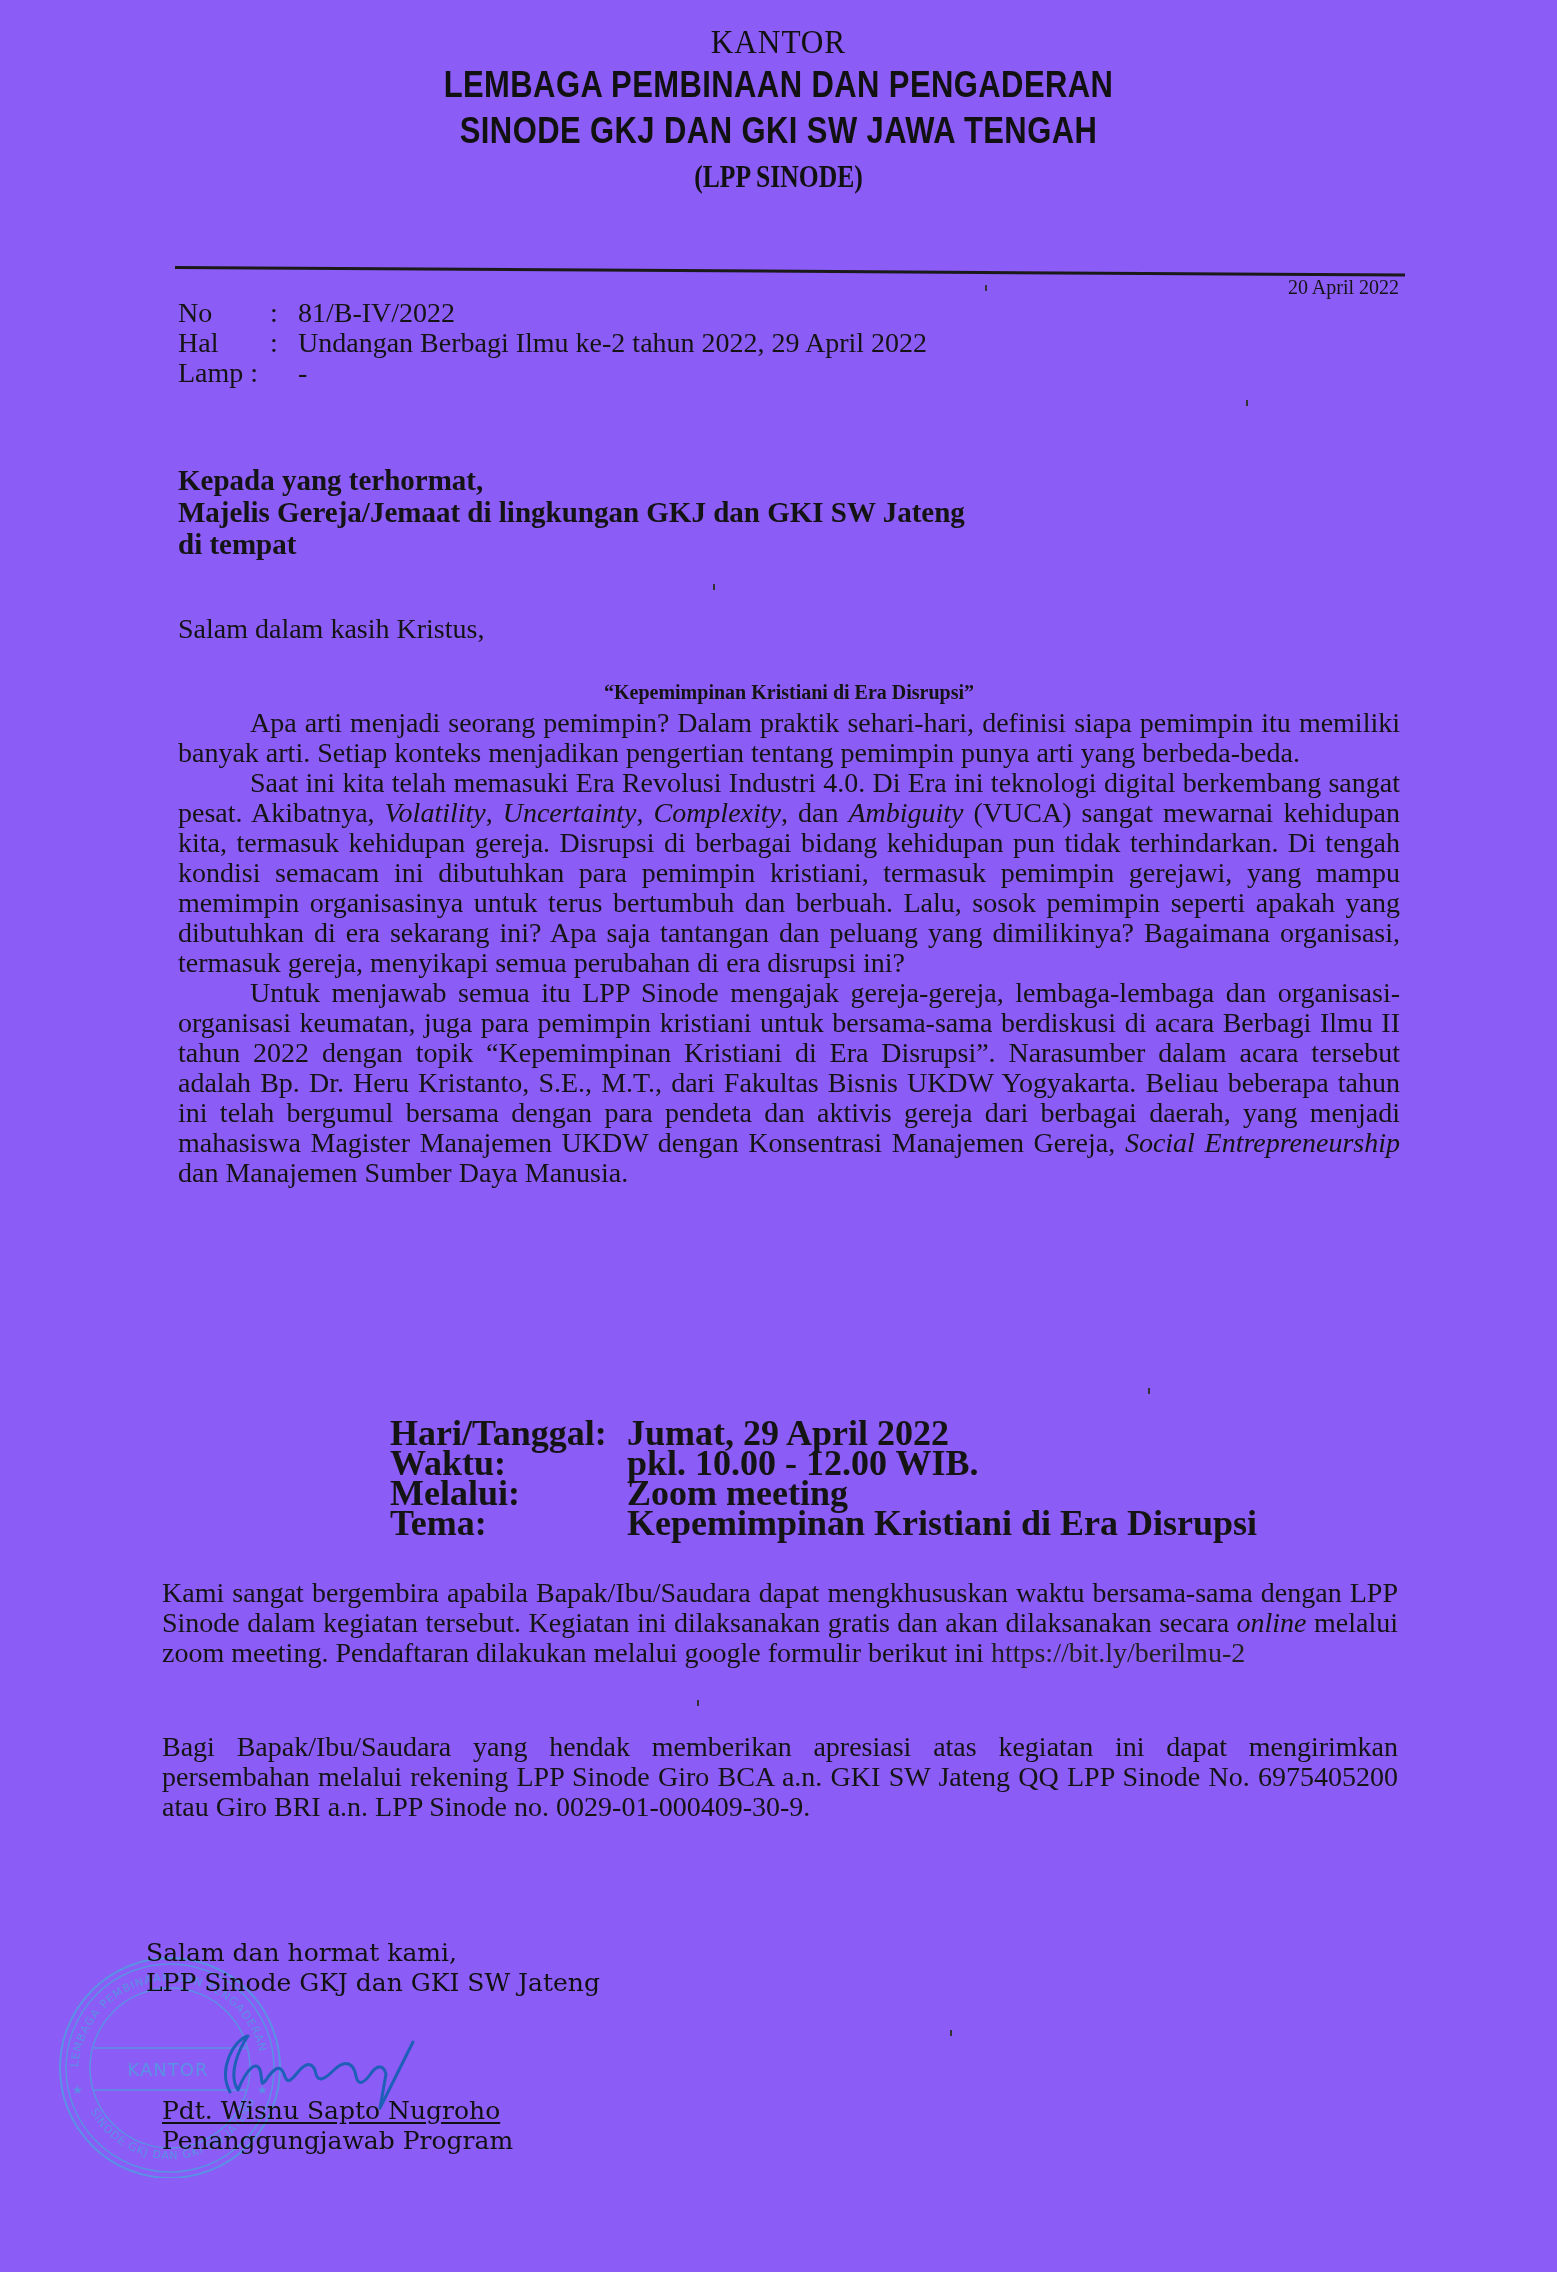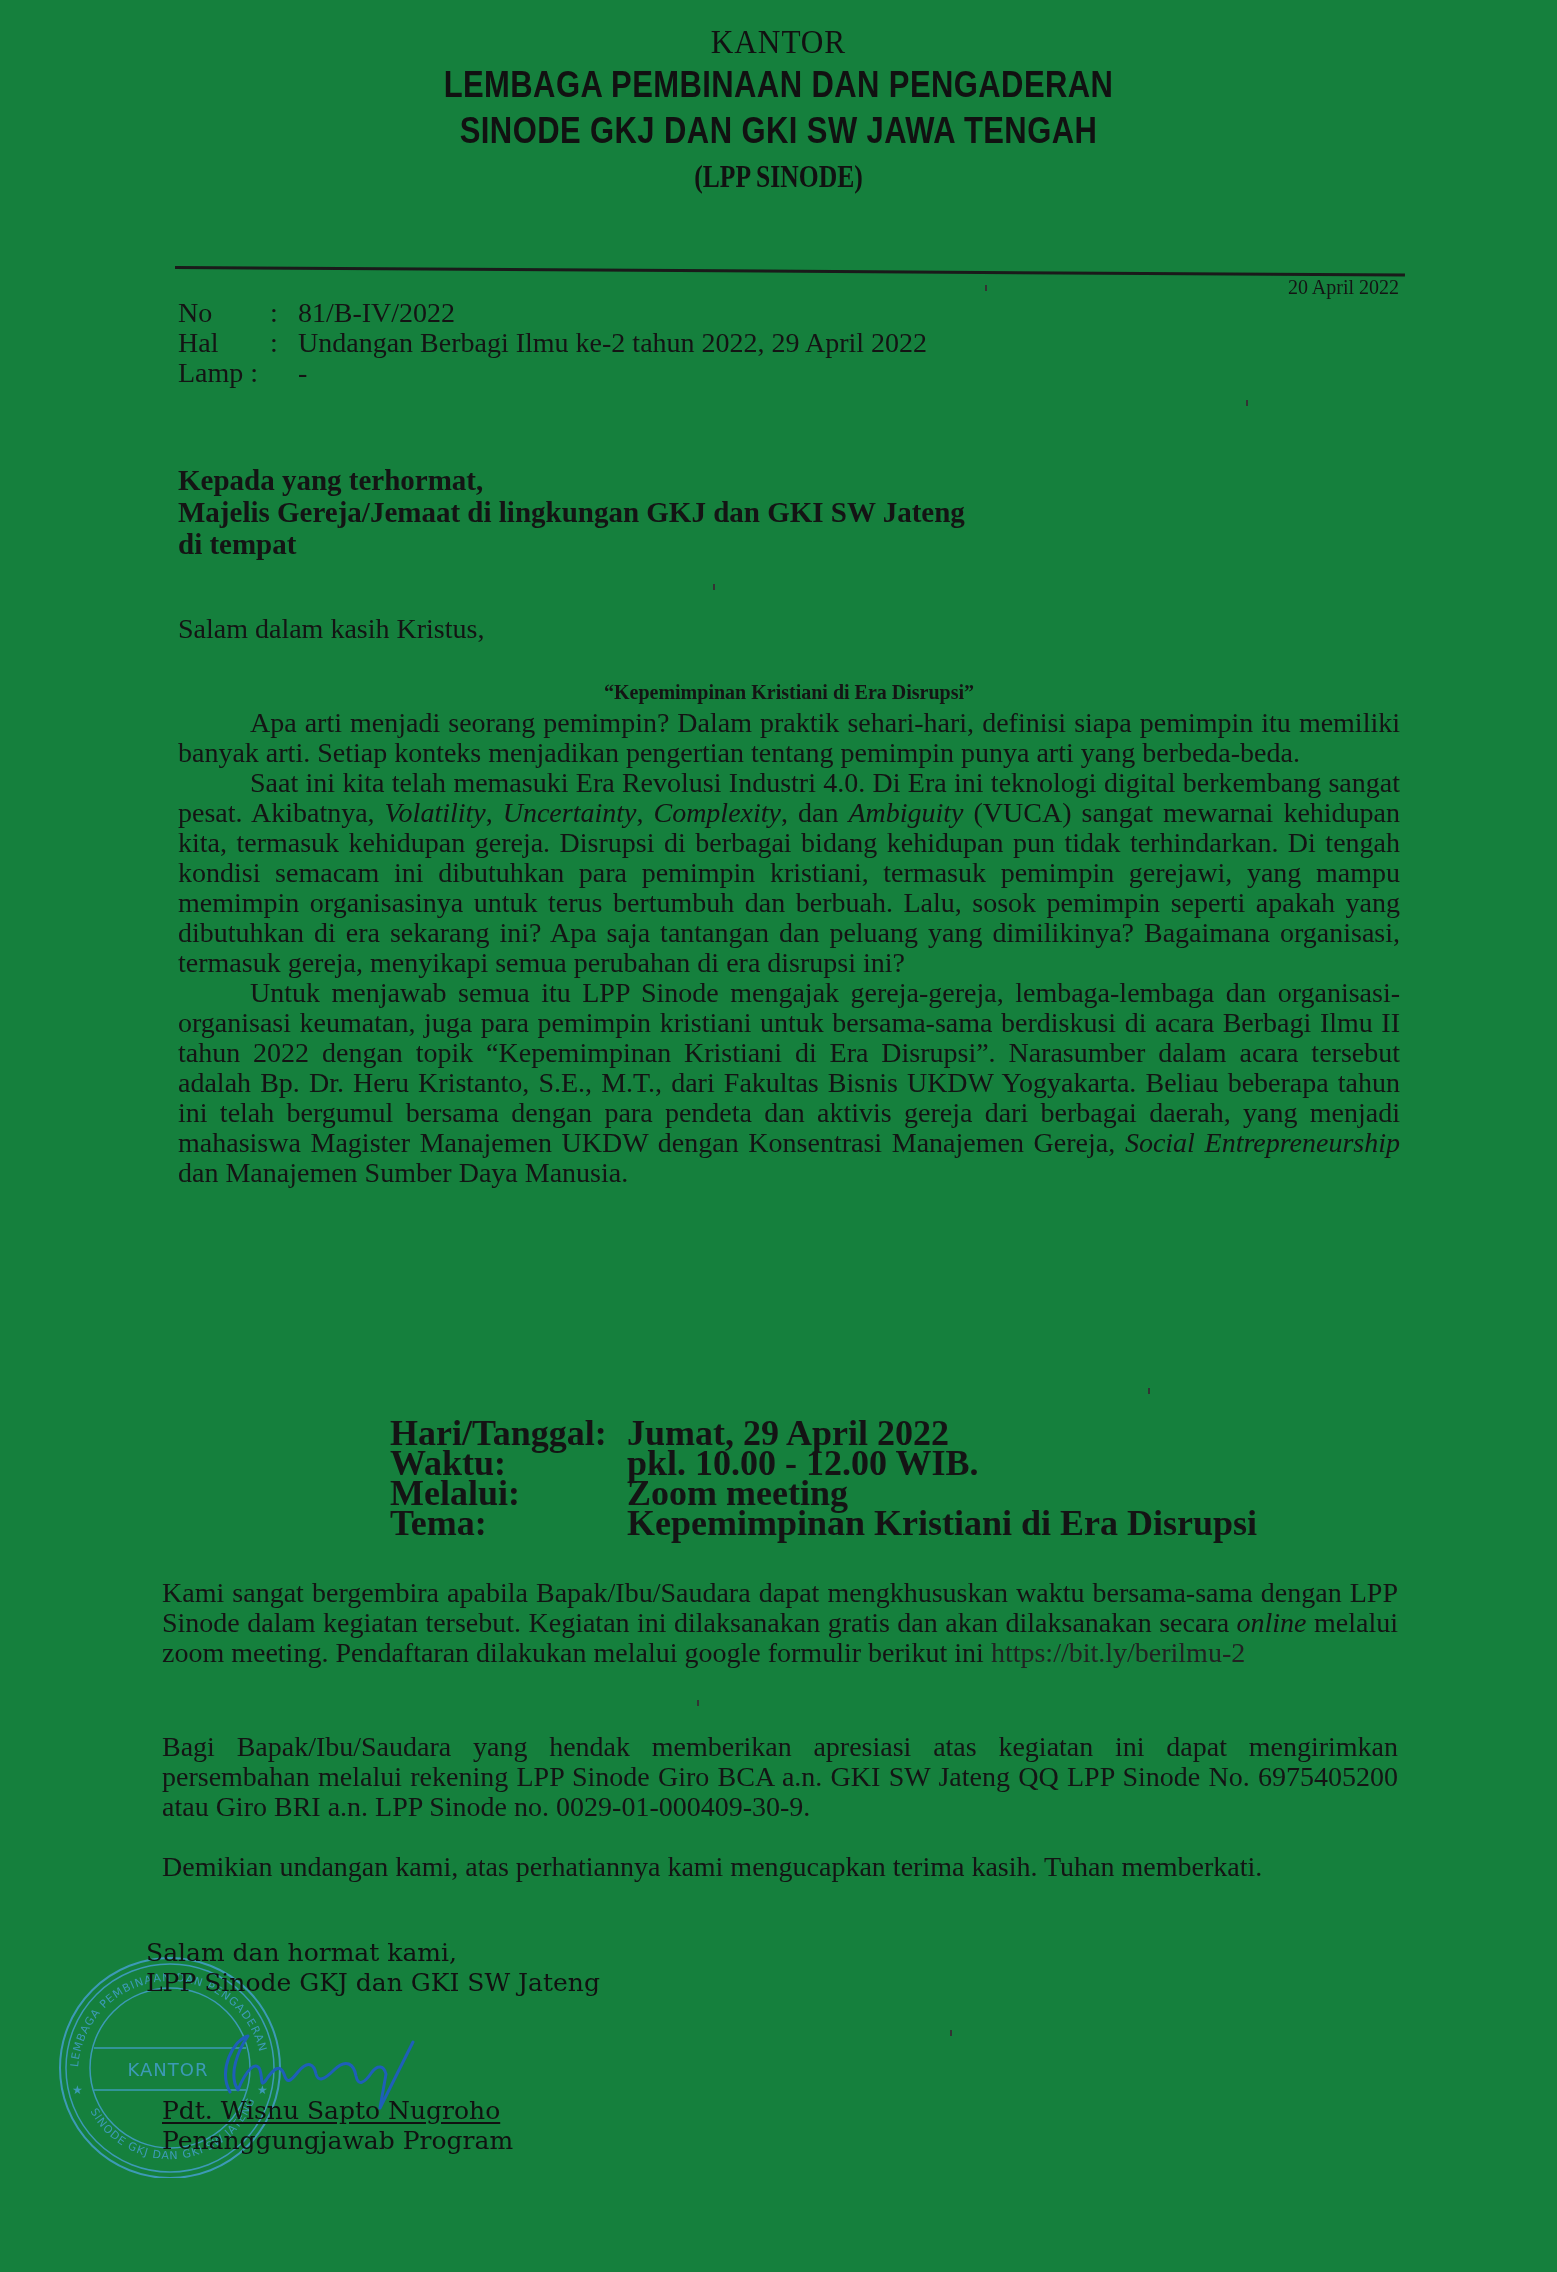--- a/index.html
+++ b/index.html
@@ -11,21 +11,21 @@
     }
     body {
       position: relative;
       color: #111111;
       font-family: "DejaVu Serif", "Liberation Serif", serif;
     }
     .page {
       position: absolute;
       left: 0; top: 0;
       width: 1557px; height: 2272px;
-      background: #15803d;
+      background: #8b5cf6;
     }
 
     
     .letterhead {
       position: absolute;
       left: 0; top: 22px;
       width: 1557px;
       text-align: center;
       font-family: "Liberation Sans", "DejaVu Sans", sans-serif;
       color: #111;
@@ -259,23 +259,20 @@
   </div>
 
   <div class="block block-1 doc-text">
     <p><span>Kami sangat bergembira apabila Bapak/Ibu/Saudara dapat mengkhususkan waktu bersama-sama dengan LPP Sinode dalam kegiatan tersebut. Kegiatan ini dilaksanakan gratis dan akan dilaksanakan secara </span><i>online</i><span> melalui zoom meeting. Pendaftaran dilakukan melalui google formulir berikut ini </span><a class="link">https://bit.ly/berilmu-2</a></p>
   </div>
 
   <div class="block block-2 doc-text">
     <p>Bagi Bapak/Ibu/Saudara yang hendak memberikan apresiasi atas kegiatan ini dapat mengirimkan persembahan melalui rekening LPP Sinode Giro BCA a.n. GKI SW Jateng QQ LPP Sinode No. 6975405200 atau Giro BRI a.n. LPP Sinode no. 0029-01-000409-30-9.</p>
   </div>
 
-  <div class="block block-3 doc-text">
-    <p>Demikian undangan kami, atas perhatiannya kami mengucapkan terima kasih. Tuhan memberkati.</p>
-  </div>
 
   <svg class="stamp" viewBox="0 0 240 230">
     <defs>
       <path id="ringTop" d="M 28 125 A 92 92 0 0 1 212 125"></path>
       <path id="ringBot" d="M 32 140 A 90 90 0 0 0 208 140"></path>
     </defs>
     <circle cx="120" cy="120" r="110" fill="none" stroke="#4aa3df" stroke-width="2"></circle>
     <circle cx="120" cy="120" r="104" fill="none" stroke="#4aa3df" stroke-width="1.5"></circle>
     <circle cx="120" cy="120" r="80" fill="none" stroke="#4aa3df" stroke-width="1.5"></circle>
     <line x1="44" y1="100" x2="196" y2="100" stroke="#4aa3df" stroke-width="1.5"></line>

